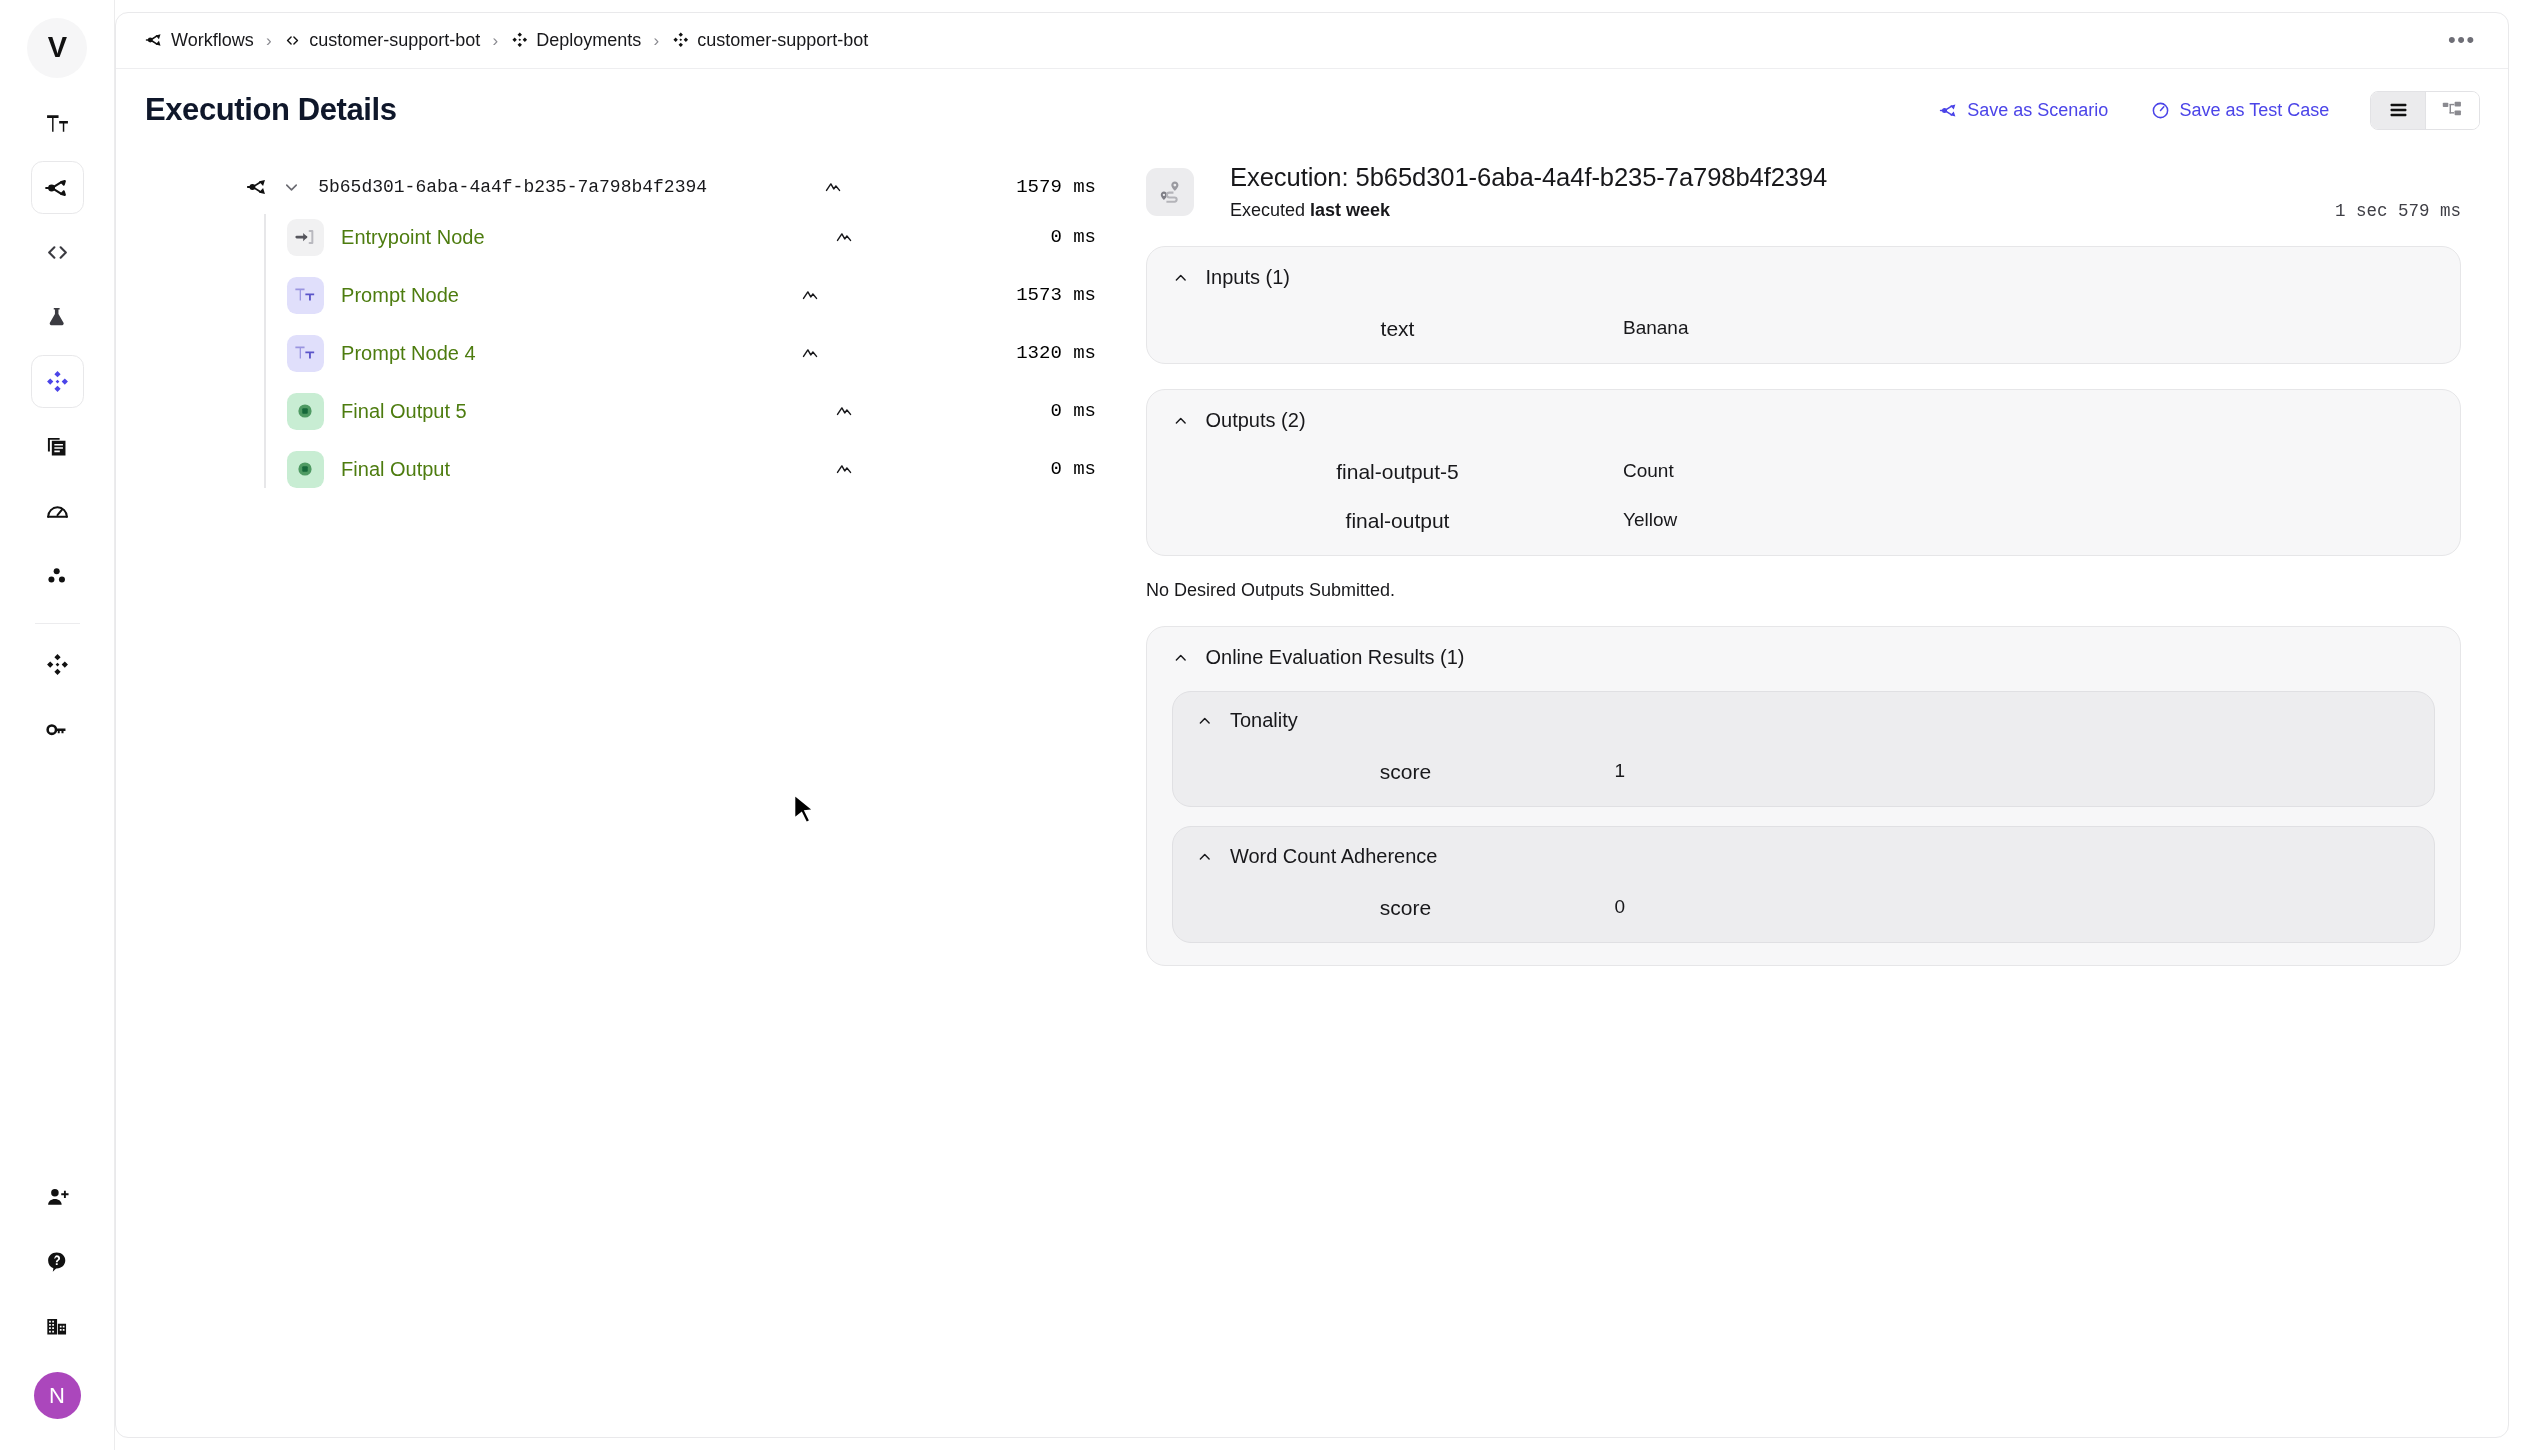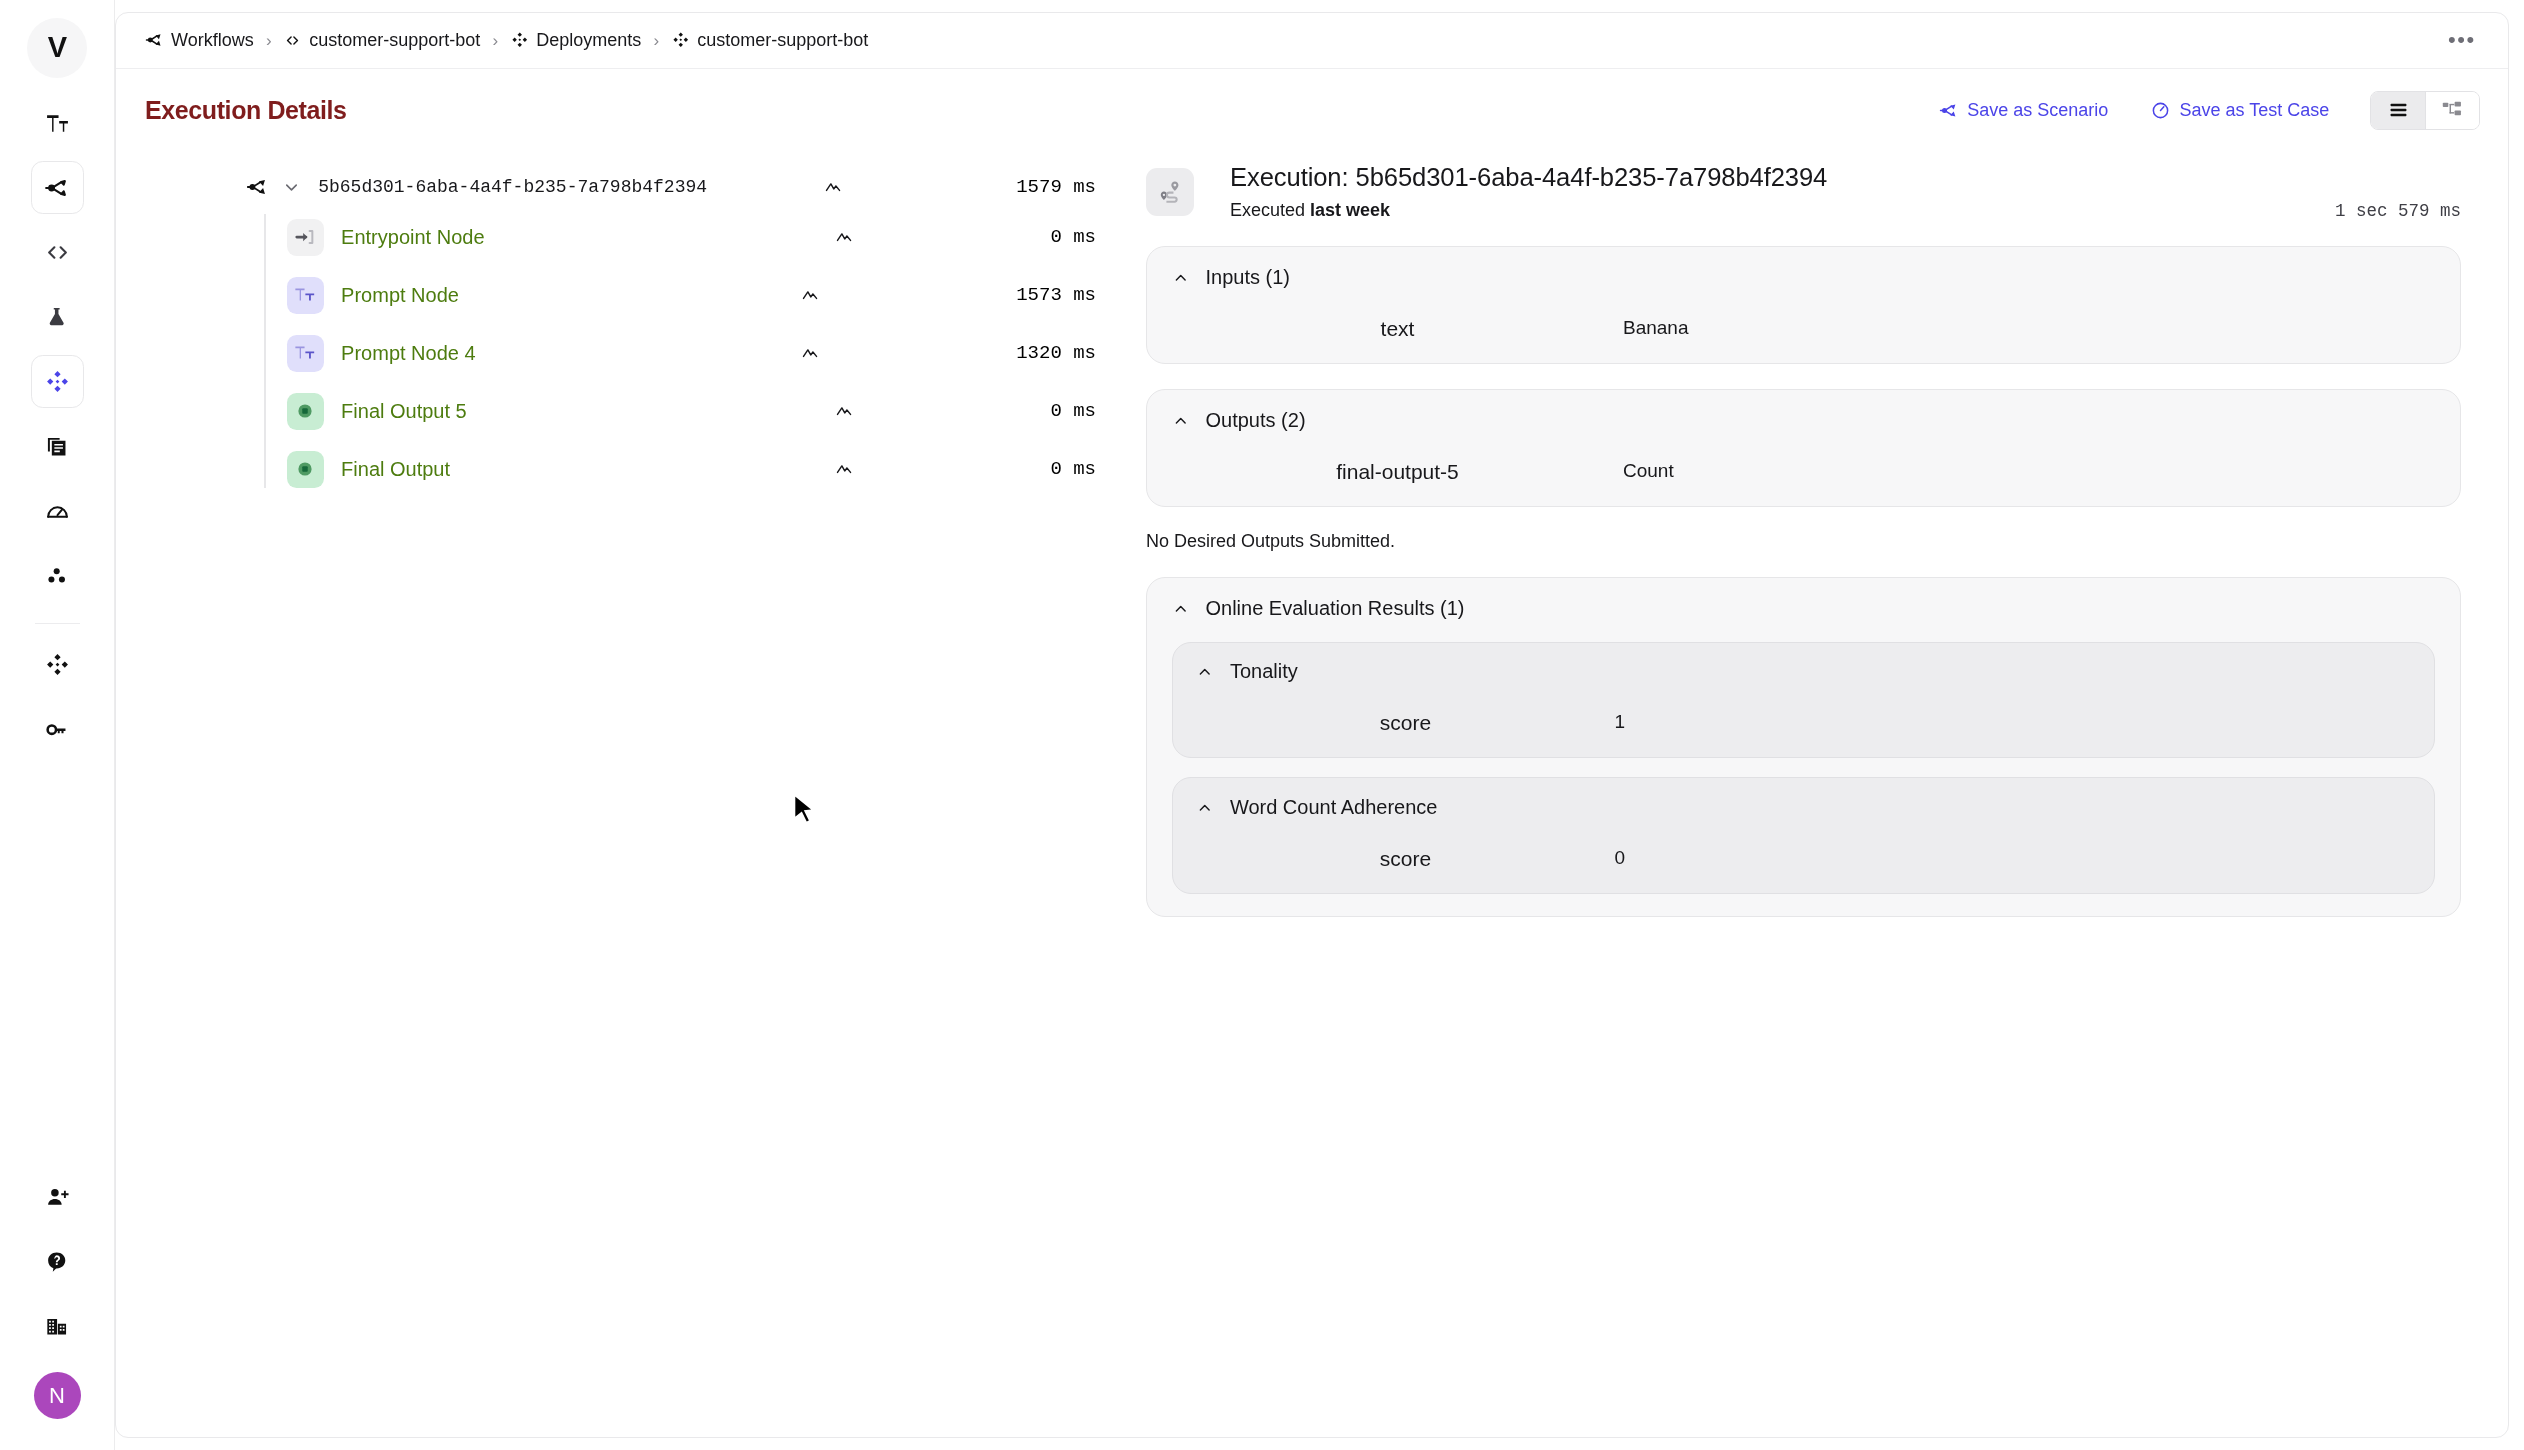--- a/index.html
+++ b/index.html
@@ -88,21 +88,21 @@
   .dots-btn {
     color: #6e6e76; font-size: 22px; letter-spacing: 1.5px;
     padding: 4.4px 7.3px; line-height: 1;
   }
 
   
   .titlerow {
     display: flex; align-items: center;
     padding: 22px 28px 5.8px 29px;
   }
-  .page-title { font-size: 25px; font-weight: 700; color: #7f1d1d; letter-spacing: -0.4px; }
+  .page-title { font-size: 31px; font-weight: 700; color: #0f172a; letter-spacing: -0.4px; }
   .title-actions { margin-left: auto; display: flex; align-items: center; gap: 0; }
   .link-btn {
     display: inline-flex; align-items: center; gap: 9.5px;
     color: #4b44e8; font-size: 18px; padding: 5.8px 8.8px;
     margin-left: 25px;
   }
   .toggle-group {
     display: flex; margin-left: 32px;
     border: 0.7px solid #e2e2e5; border-radius: 8px; overflow: hidden;
     height: 39px;
@@ -612,20 +612,24 @@
               <span>
                 <svg width="17.5" height="17.5" viewBox="0 0 24 24" fill="none" stroke="#18181b" stroke-width="2" stroke-linecap="round" stroke-linejoin="round">
                     <path d="M6 15l6-6 6 6"></path>
                   </svg>
               </span>
               <span class="card-title">Outputs (2)</span>
             </div>
             <div class="kv">
               <div class="k">final-output-5</div>
               <div class="v">Count</div>
+            </div>
+            <div class="kv">
+              <div class="k">final-output</div>
+              <div class="v">Yellow</div>
             </div>
           </div>
 
           <div class="note">No Desired Outputs Submitted.</div>
 
           <div class="card">
             <div class="card-head">
               <span>
                 <svg width="17.5" height="17.5" viewBox="0 0 24 24" fill="none" stroke="#18181b" stroke-width="2" stroke-linecap="round" stroke-linejoin="round">
                     <path d="M6 15l6-6 6 6"></path>

